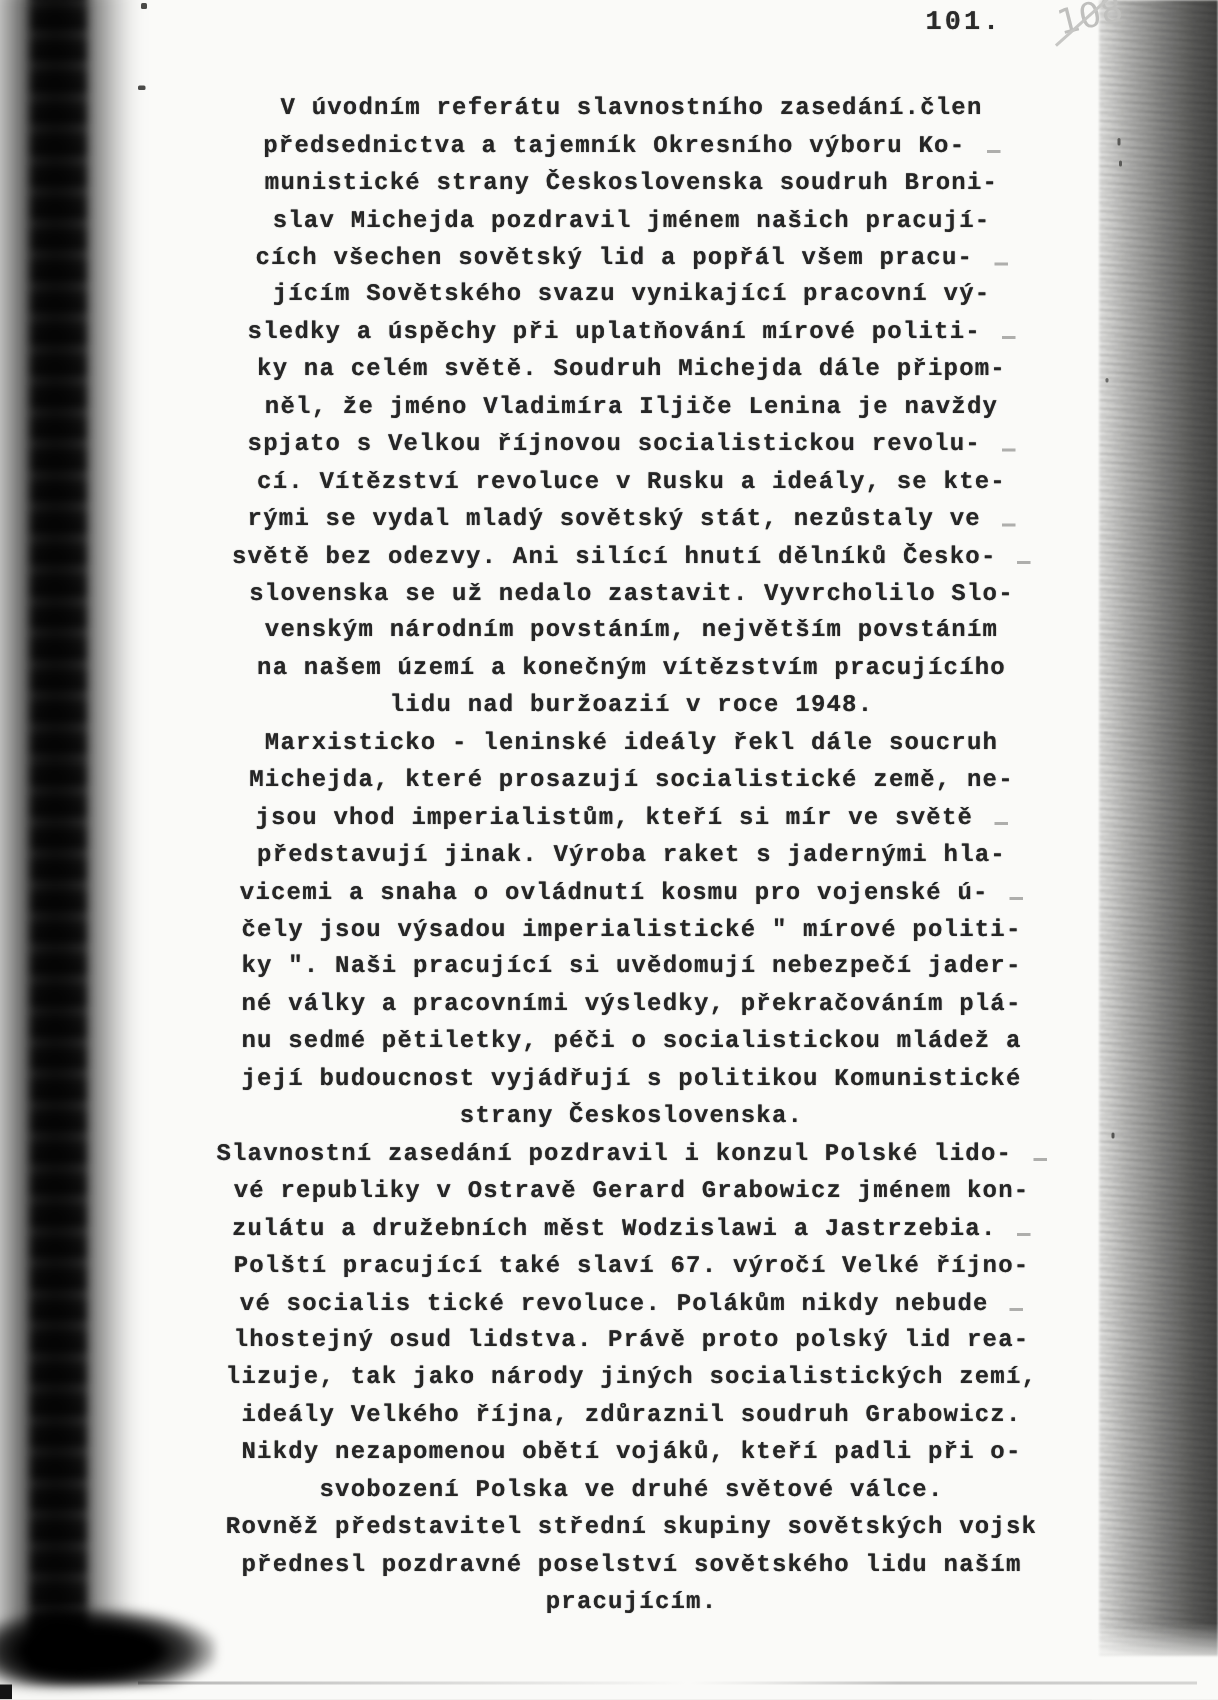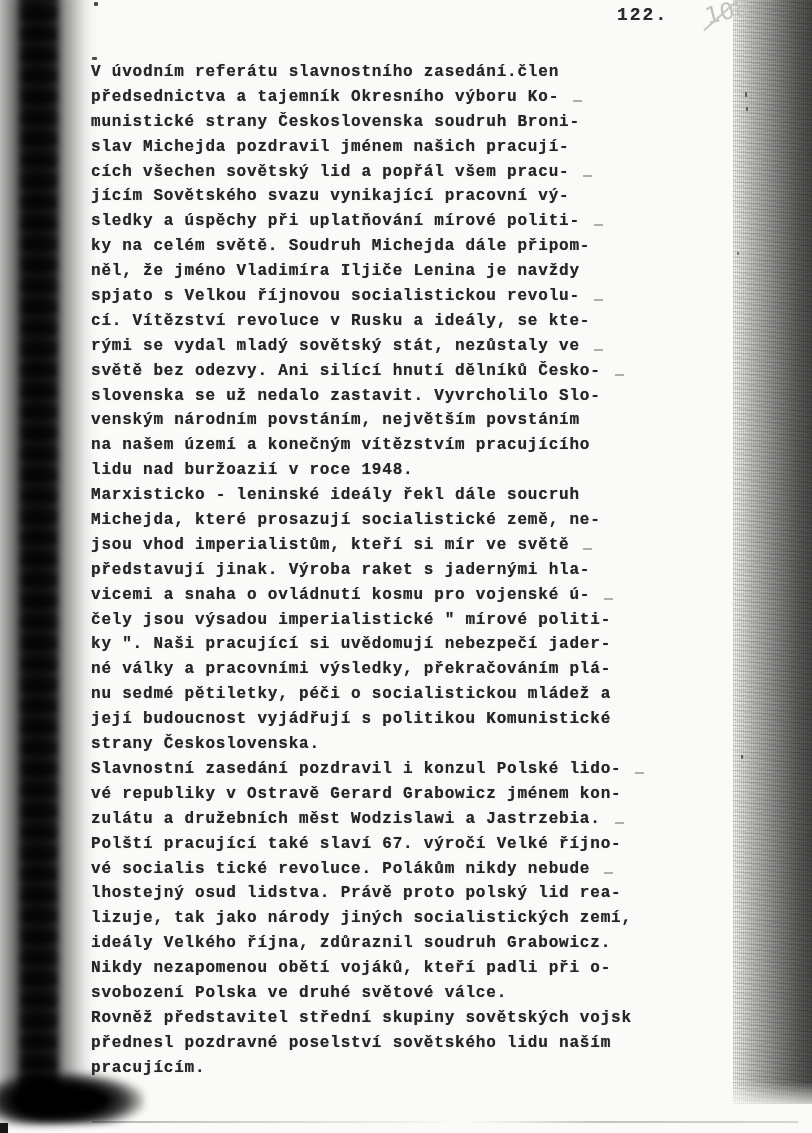--- a/index.html
+++ b/index.html
@@ -88,21 +88,21 @@
   }
 
   
   .text-block{
     position:absolute;left:91px;top:60px;width:660px;
     color:#262626;
     font-size:16px;font-weight:700;letter-spacing:0.8px;line-height:24.9px;
     text-shadow:0 0 0.7px rgba(20,20,20,0.65);
     white-space:pre;
   }
-  .line{height:24.9px;}
+  .line{height:24.9px;text-align:center;}
   .tmark{
     display:inline-block;width:9px;height:2px;margin-left:14px;
     background:#8d8d8b;vertical-align:-1px;opacity:0.7;
   }
 
   
   .speck{position:absolute;background:#4a4a48;border-radius:1px;}
   .s1{left:94px;top:2px;width:4px;height:4px;}
   .s2{left:92px;top:57px;width:5px;height:3px;}
   .s3{left:745px;top:92px;width:2px;height:5px;background:#5a5a58;}
@@ -118,21 +118,21 @@
   <div class="band-left"></div>
   <div class="band-left-core"></div>
   <div class="band-left-blob"></div>
   <div class="corner-square"></div>
 
   <div class="band-right"></div>
   <div class="band-right-fade"></div>
 
   <div class="bottom-line"></div>
 
-  <div class="page-number">122.</div>
+  <div class="page-number">101.</div>
 
   <div class="handwritten">
     <span>108</span>
     <span class="strike"></span>
   </div>
 
   <div class="text-block"><div class="line">V úvodním referátu slavnostního zasedání.člen</div><div class="line">předsednictva a tajemník Okresního výboru Ko-<span class="tmark"></span></div><div class="line">munistické strany Československa soudruh Broni-</div><div class="line">slav Michejda pozdravil jménem našich pracují-</div><div class="line">cích všechen sovětský lid a popřál všem pracu-<span class="tmark"></span></div><div class="line">jícím Sovětského svazu vynikající pracovní vý-</div><div class="line">sledky a úspěchy při uplatňování mírové politi-<span class="tmark"></span></div><div class="line">ky na celém světě. Soudruh Michejda dále připom-</div><div class="line">něl, že jméno Vladimíra Iljiče Lenina je navždy</div><div class="line">spjato s Velkou říjnovou socialistickou revolu-<span class="tmark"></span></div><div class="line">cí. Vítězství revoluce v Rusku a ideály, se kte-</div><div class="line">rými se vydal mladý sovětský stát, nezůstaly ve<span class="tmark"></span></div><div class="line">světě bez odezvy. Ani silící hnutí dělníků Česko-<span class="tmark"></span></div><div class="line">slovenska se už nedalo zastavit. Vyvrcholilo Slo-</div><div class="line">venským národním povstáním, největším povstáním</div><div class="line">na našem území a konečným vítězstvím pracujícího</div><div class="line">lidu nad buržoazií v roce 1948.</div><div class="line">Marxisticko - leninské ideály řekl dále soucruh</div><div class="line">Michejda, které prosazují socialistické země, ne-</div><div class="line">jsou vhod imperialistům, kteří si mír ve světě<span class="tmark"></span></div><div class="line">představují jinak. Výroba raket s jadernými hla-</div><div class="line">vicemi a snaha o ovládnutí kosmu pro vojenské ú-<span class="tmark"></span></div><div class="line">čely jsou výsadou imperialistické " mírové politi-</div><div class="line">ky ". Naši pracující si uvědomují nebezpečí jader-</div><div class="line">né války a pracovními výsledky, překračováním plá-</div><div class="line">nu sedmé pětiletky, péči o socialistickou mládež a</div><div class="line">její budoucnost vyjádřují s politikou Komunistické</div><div class="line">strany Československa.</div><div class="line">Slavnostní zasedání pozdravil i konzul Polské lido-<span class="tmark"></span></div><div class="line">vé republiky v Ostravě Gerard Grabowicz jménem kon-</div><div class="line">zulátu a družebních měst Wodzislawi a Jastrzebia.<span class="tmark"></span></div><div class="line">Polští pracující také slaví 67. výročí Velké říjno-</div><div class="line">vé socialis tické revoluce. Polákům nikdy nebude<span class="tmark"></span></div><div class="line">lhostejný osud lidstva. Právě proto polský lid rea-</div><div class="line">lizuje, tak jako národy jiných socialistických zemí,</div><div class="line">ideály Velkého října, zdůraznil soudruh Grabowicz.</div><div class="line">Nikdy nezapomenou obětí vojáků, kteří padli při o-</div><div class="line">svobození Polska ve druhé světové válce.</div><div class="line">Rovněž představitel střední skupiny sovětských vojsk</div><div class="line">přednesl pozdravné poselství sovětského lidu naším</div><div class="line">pracujícím.</div></div>
 
   <div class="speck s1"></div>
   <div class="speck s2"></div>

